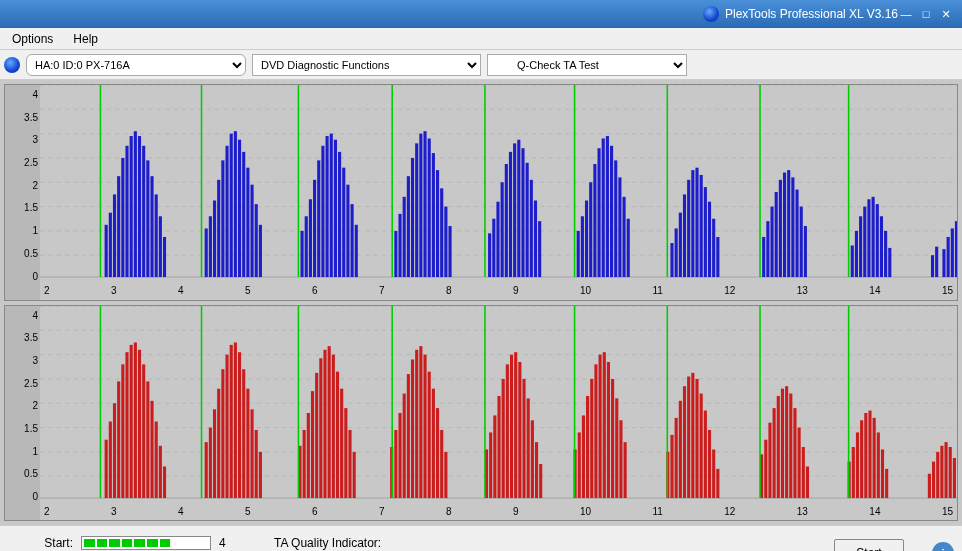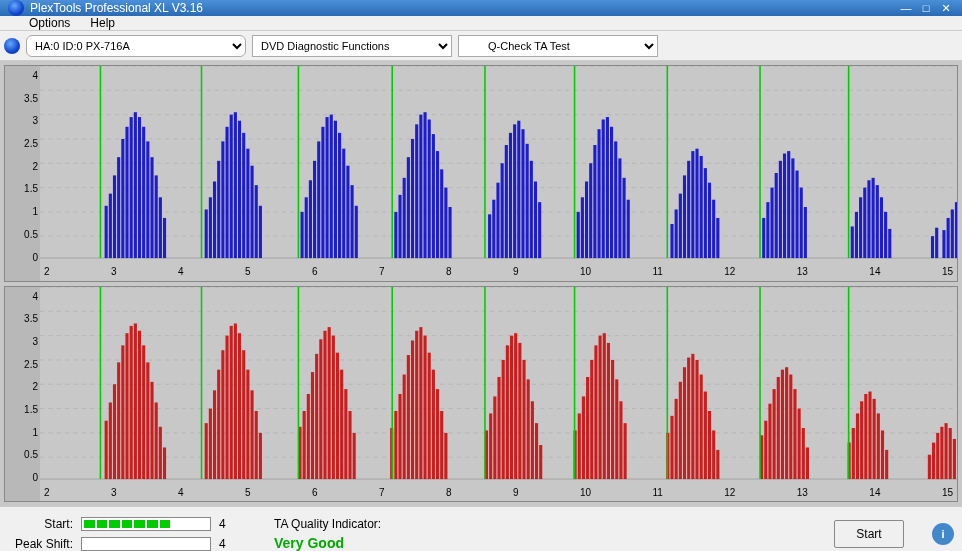--- a/index.html
+++ b/index.html
@@ -7,24 +7,24 @@
       width: 962px;
       height: 551px;
       background: #f0f0f0;
       font-family: 'Segoe UI', Tahoma, sans-serif;
       font-size: 12px;
       overflow: hidden;
     }
     #title-bar {
       background: linear-gradient(to bottom, #4a90d9, #2a6ab5);
       color: white;
-      height: 16px;
-      display: flex;
-      align-items: center;
-      justify-content: space-between;
+      height: 28px;
+      display: flex;
+      align-items: center;
+      justify-content: flex-end;
       padding: 0 8px;
       font-size: 12px;
     }
     #title-bar-left {
       display: flex;
       align-items: center;
       gap: 6px;
     }
     #title-bar-controls {
       display: flex;
@@ -37,24 +37,24 @@
       border: none;
       color: white;
       font-size: 11px;
       cursor: pointer;
       display: flex;
       align-items: center;
       justify-content: center;
     }
     #menu-bar {
       background: #f0f0f0;
-      height: 15px;
-      display: flex;
-      align-items: center;
-      padding: 0 21px;
+      height: 22px;
+      display: flex;
+      align-items: center;
+      padding: 0 4px;
       gap: 4px;
       border-bottom: 1px solid #ccc;
     }
     .menu-item {
       padding: 2px 8px;
       font-size: 12px;
       cursor: pointer;
     }
     #toolbar {
       background: #f0f0f0;
@@ -66,21 +66,21 @@
       border-bottom: 1px solid #ccc;
     }
     .toolbar-select {
       height: 22px;
       font-size: 11px;
       border: 1px solid #aaa;
       background: white;
       padding: 0 4px;
     }
     .drive-select { width: 220px; border-radius: 6px; }
-    .func-select { width: 200px; }
+    .func-select { width: 229px; }
     .test-select { width: 200px; padding-left: 25px; }
     #main-content {
       background: #c8c8c8;
       padding: 4px;
       display: flex;
       flex-direction: column;
       gap: 4px;
       height: 445px;
     }
     .chart-container {

